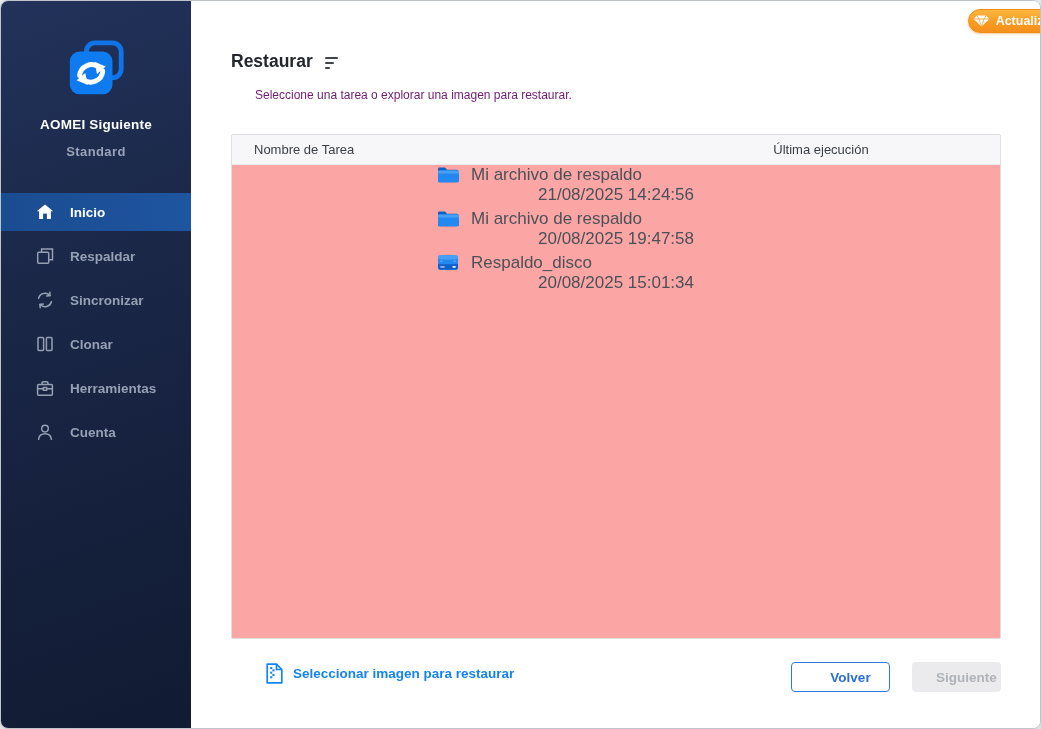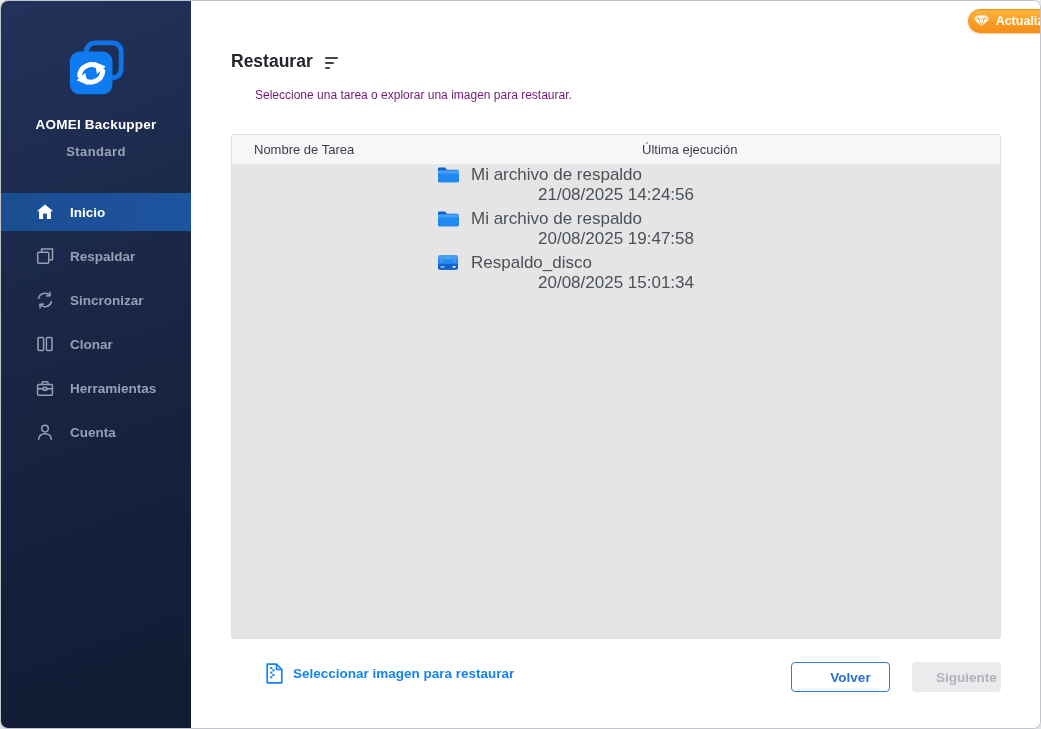--- a/index.html
+++ b/index.html
@@ -47,28 +47,28 @@
   .content { position:absolute; left:190px; top:0; right:0; bottom:0; background:#ffffff; }
   .page-head { position:absolute; left:40px; top:50px; display:flex; align-items:center; gap:12px; }
   .page-title { font-size:17.5px; font-weight:700; color:#23272d; }
   .filter-ic { display:inline-flex; flex-direction:column; gap:3px; cursor:pointer; padding-top:2px; }
   .filter-ic i { display:block; height:2px; border-radius:1px; background:#41464d; }
   .filter-ic i:nth-child(1){ width:13px; } .filter-ic i:nth-child(2){ width:9px; } .filter-ic i:nth-child(3){ width:5px; }
   .page-sub { position:absolute; left:40px; top:87px; font-size:12px; color:#701a75;margin-left:24px; }
   
   .panel {
     position:absolute; left:40px; top:133px; width:770px; height:505px;
-    border:1px solid #dde1e6; border-radius:2px; background:#e5e5e5;
+    border:1px solid #dde1e6; border-radius:2px; background:#fca5a5;
   }
   .thead {
     height:30px; background:#f7f7f9; border-bottom:1px solid #e8ebee;
     display:flex; align-items:center; font-size:13px; color:#3a3f46;
   }
   .col-name { padding-left:22px; width:410px; }
-  .col-time { flex:1; }
+  .col-time { flex:1;text-align:center; }
   .trow { height:44px; display:flex; align-items:center; font-size:17px; color:#4b5159; cursor:pointer;flex-direction:column; }
   .trow .cell-name { width:410px; padding-left:26px; display:flex; align-items:center; gap:12px; }
   .trow .cell-time { flex:1; }
   .row-ic { width:22px; height:18px; display:inline-flex; }
   
   .footer-link {
     position:absolute; left:47px; top:662px; display:flex; align-items:center; gap:10px;
     color:#1584ef; font-size:13.5px; font-weight:700; cursor:pointer;padding-left:28px;
   }
   .btn {
@@ -89,21 +89,21 @@
       <span class="logo-icon">
         <svg viewBox="0 0 64 64" width="62" height="62">
           <rect x="22" y="4" width="36" height="36" rx="9" fill="none" stroke="#1074e8" stroke-width="5"></rect>
           <rect x="5" y="13" width="44" height="44" rx="10" fill="#0f7bf0"></rect>
           <path d="M15 38 a 12.5 12.5 0 0 1 20 -9" fill="none" stroke="#ffffff" stroke-width="5" stroke-linecap="round"></path>
           <polygon points="30.5,23.5 42,28.5 33,36" fill="#ffffff"></polygon>
           <path d="M39 33 a 12.5 12.5 0 0 1 -20 9" fill="none" stroke="#ffffff" stroke-width="5" stroke-linecap="round"></path>
           <polygon points="23.5,47.5 12,42.5 21,35" fill="#ffffff"></polygon>
         </svg>
       </span>
-      <div class="logo-title">AOMEI Backupper</div>
+      <div class="logo-title">AOMEI Siguiente</div>
       <div class="logo-sub">Standard</div>
     </div>
 
     <nav class="nav">
       <div class="nav-item active">
         <span class="nav-icon">
           <svg viewBox="0 0 20 20" width="20" height="20" fill="none">
             <path d="M10 2.4 L18.2 9.2 L15.9 9.2 L15.9 17 L4.1 17 L4.1 9.2 L1.8 9.2 Z" fill="#ffffff" stroke="none"></path>
             <rect x="8.1" y="11.6" width="3.8" height="5.4" fill="#1c5094" stroke="none"></rect>
           </svg>

